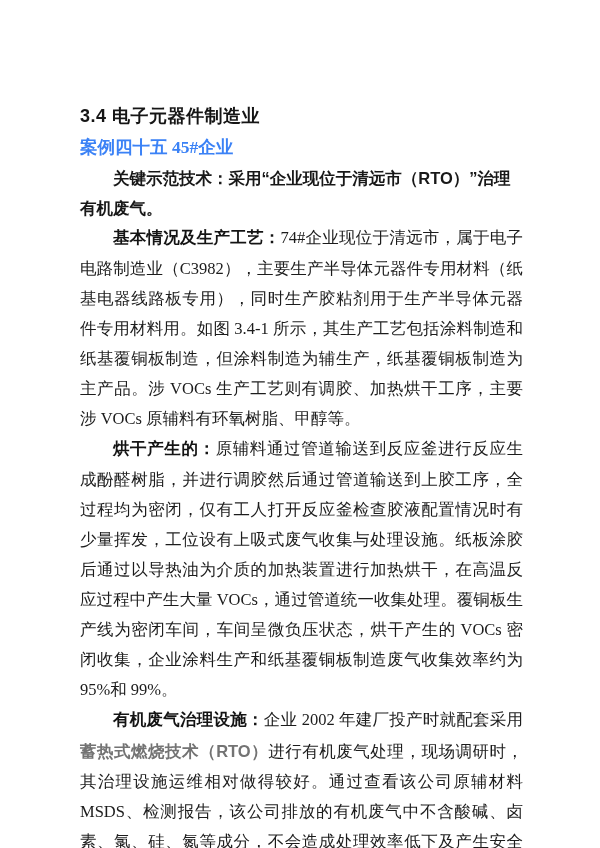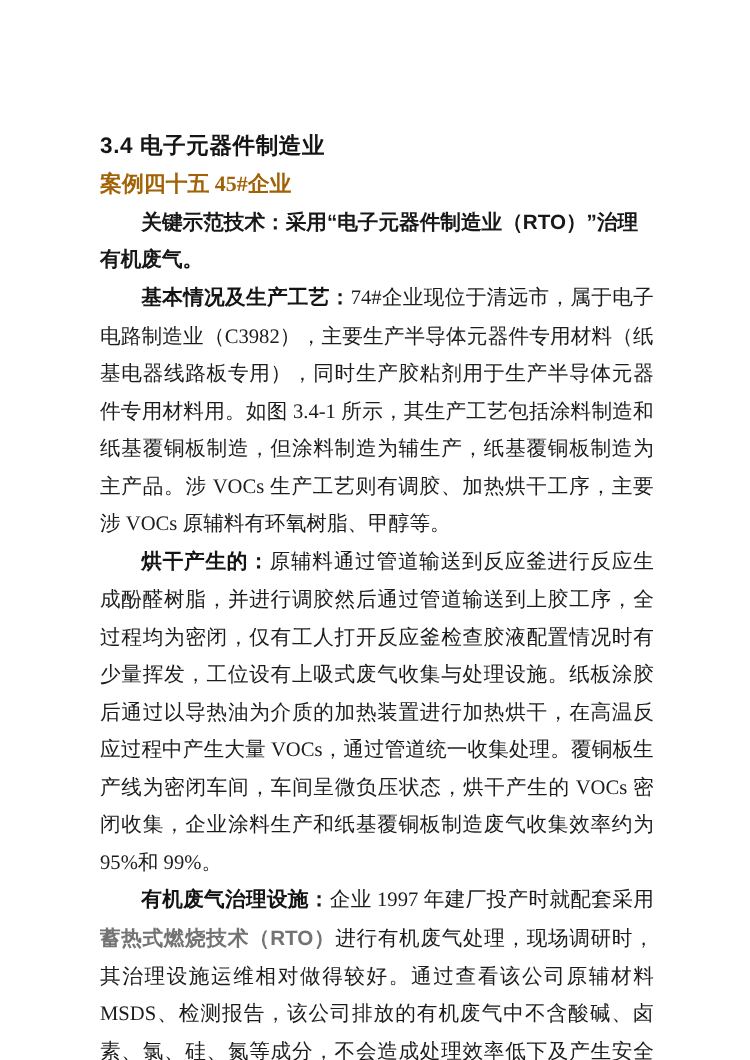--- a/index.html
+++ b/index.html
@@ -30,21 +30,21 @@
     font-weight: bold;
     letter-spacing: 0.5px;
     color: #151515;
   }
   .case-heading {
     margin: 0 0 4px 0;
     font-family: "Liberation Serif", "DejaVu Serif", serif;
     font-size: 17.5px;
     line-height: 23px;
     font-weight: bold;
-    color: #a16207;
+    color: #3b82f6;
   }
   .key-tech-line {
     margin: 0;
     text-indent: 2em;
     font-family: "Liberation Sans", "DejaVu Sans", sans-serif;
     font-size: 16.5px;
     line-height: 30px;
     font-weight: bold;
     color: #181818;
   }
@@ -70,21 +70,21 @@
 </style>
 </head>
 <body>
 
 <div class="page">
 
   <h1 class="section-heading">3.4 电子元器件制造业</h1>
 
   <h2 class="case-heading">案例四十五 45#企业</h2>
 
-  <p class="key-tech-line">关键示范技术：采用“电子元器件制造业（RTO）”治理有机废气。</p>
+  <p class="key-tech-line">关键示范技术：采用“企业现位于清远市（RTO）”治理有机废气。</p>
 
   <p class="body-paragraph"><span class="para-label">基本情况及生产工艺：</span><span>74#企业现位于清远市，属于电子电路制造业（C3982），主要生产半导体元器件专用材料（纸基电器线路板专用），同时生产胶粘剂用于生产半导体元器件专用材料用。如图 3.4-1 所示，其生产工艺包括涂料制造和纸基覆铜板制造，但涂料制造为辅生产，纸基覆铜板制造为主产品。涉 VOCs 生产工艺则有调胶、加热烘干工序，主要涉 VOCs 原辅料有环氧树脂、甲醇等。</span></p>
 
   <p class="body-paragraph"><span class="para-label">烘干产生的：</span><span>原辅料通过管道输送到反应釜进行反应生成酚醛树脂，并进行调胶然后通过管道输送到上胶工序，全过程均为密闭，仅有工人打开反应釜检查胶液配置情况时有少量挥发，工位设有上吸式废气收集与处理设施。纸板涂胶后通过以导热油为介质的加热装置进行加热烘干，在高温反应过程中产生大量 VOCs，通过管道统一收集处理。覆铜板生产线为密闭车间，车间呈微负压状态，烘干产生的 VOCs 密闭收集，企业涂料生产和纸基覆铜板制造废气收集效率约为 95%和 99%。</span></p>
 
-  <p class="body-paragraph"><span class="para-label">有机废气治理设施：</span><span>企业 1997 年建厂投产时就配套采用</span><span class="bold-term">蓄热式燃烧技术（RTO）</span><span>进行有机废气处理，现场调研时，其治理设施运维相对做得较好。通过查看该公司原辅材料 MSDS、检测报告，该公司排放的有机废气中不含酸碱、卤素、氯、硅、氮等成分，不会造成处理效率低下及产生安全隐患，或额外二次污染。基于现场采样监测，</span></p>
+  <p class="body-paragraph"><span class="para-label">有机废气治理设施：</span><span>企业 2002 年建厂投产时就配套采用</span><span class="bold-term">蓄热式燃烧技术（RTO）</span><span>进行有机废气处理，现场调研时，其治理设施运维相对做得较好。通过查看该公司原辅材料 MSDS、检测报告，该公司排放的有机废气中不含酸碱、卤素、氯、硅、氮等成分，不会造成处理效率低下及产生安全隐患，或额外二次污染。基于现场采样监测，</span></p>
 
 </div>
 
 </body></html>

